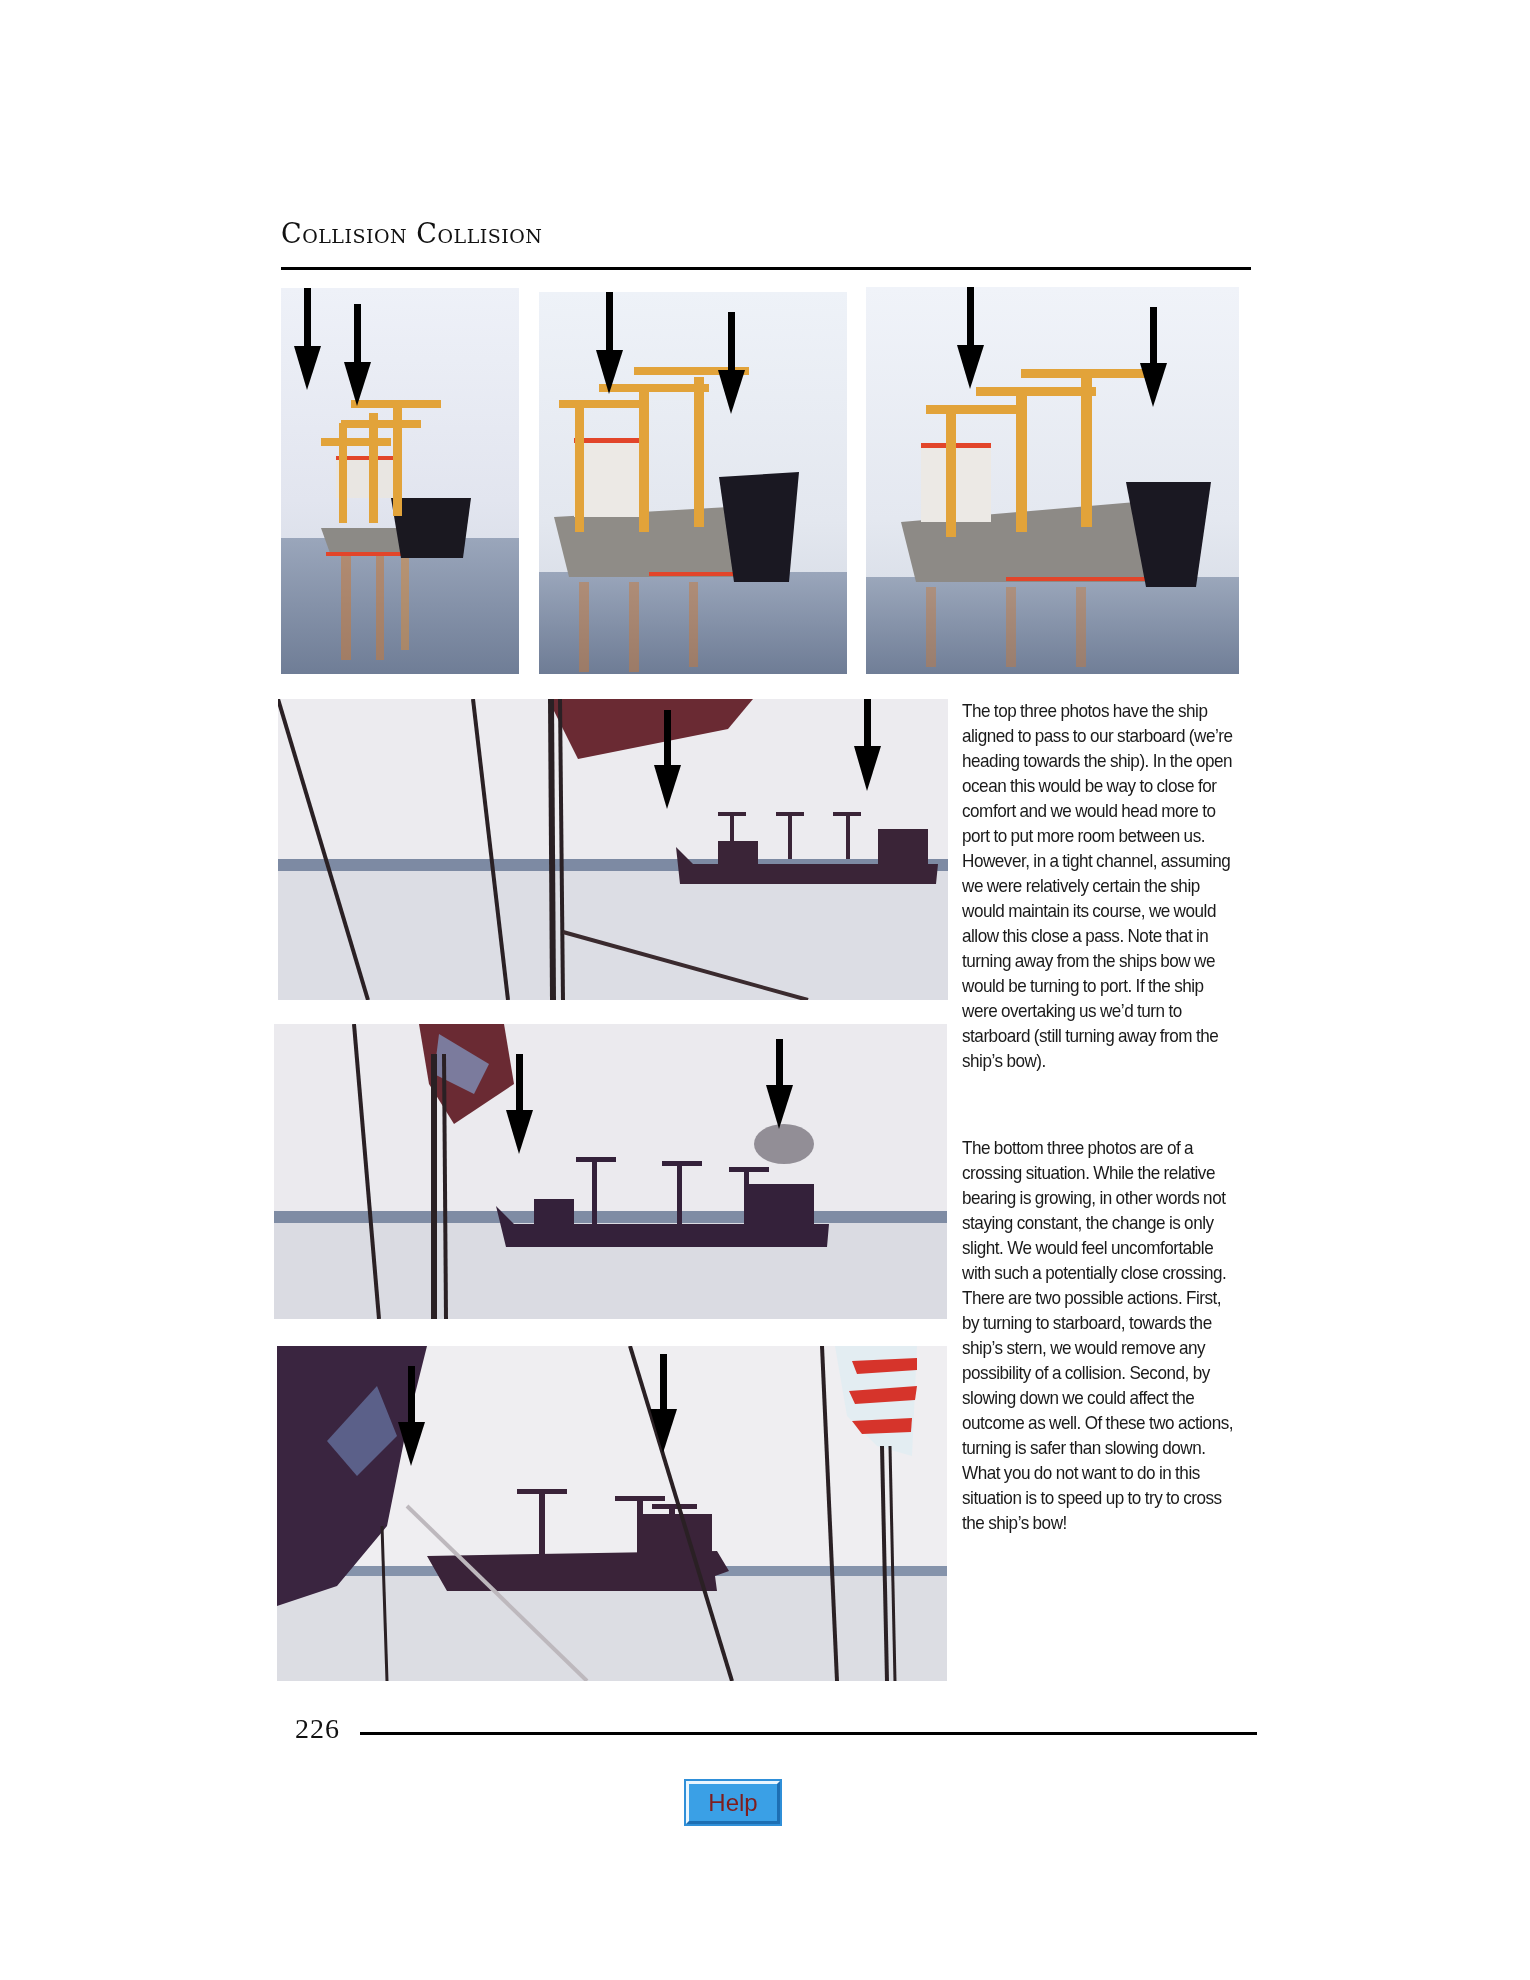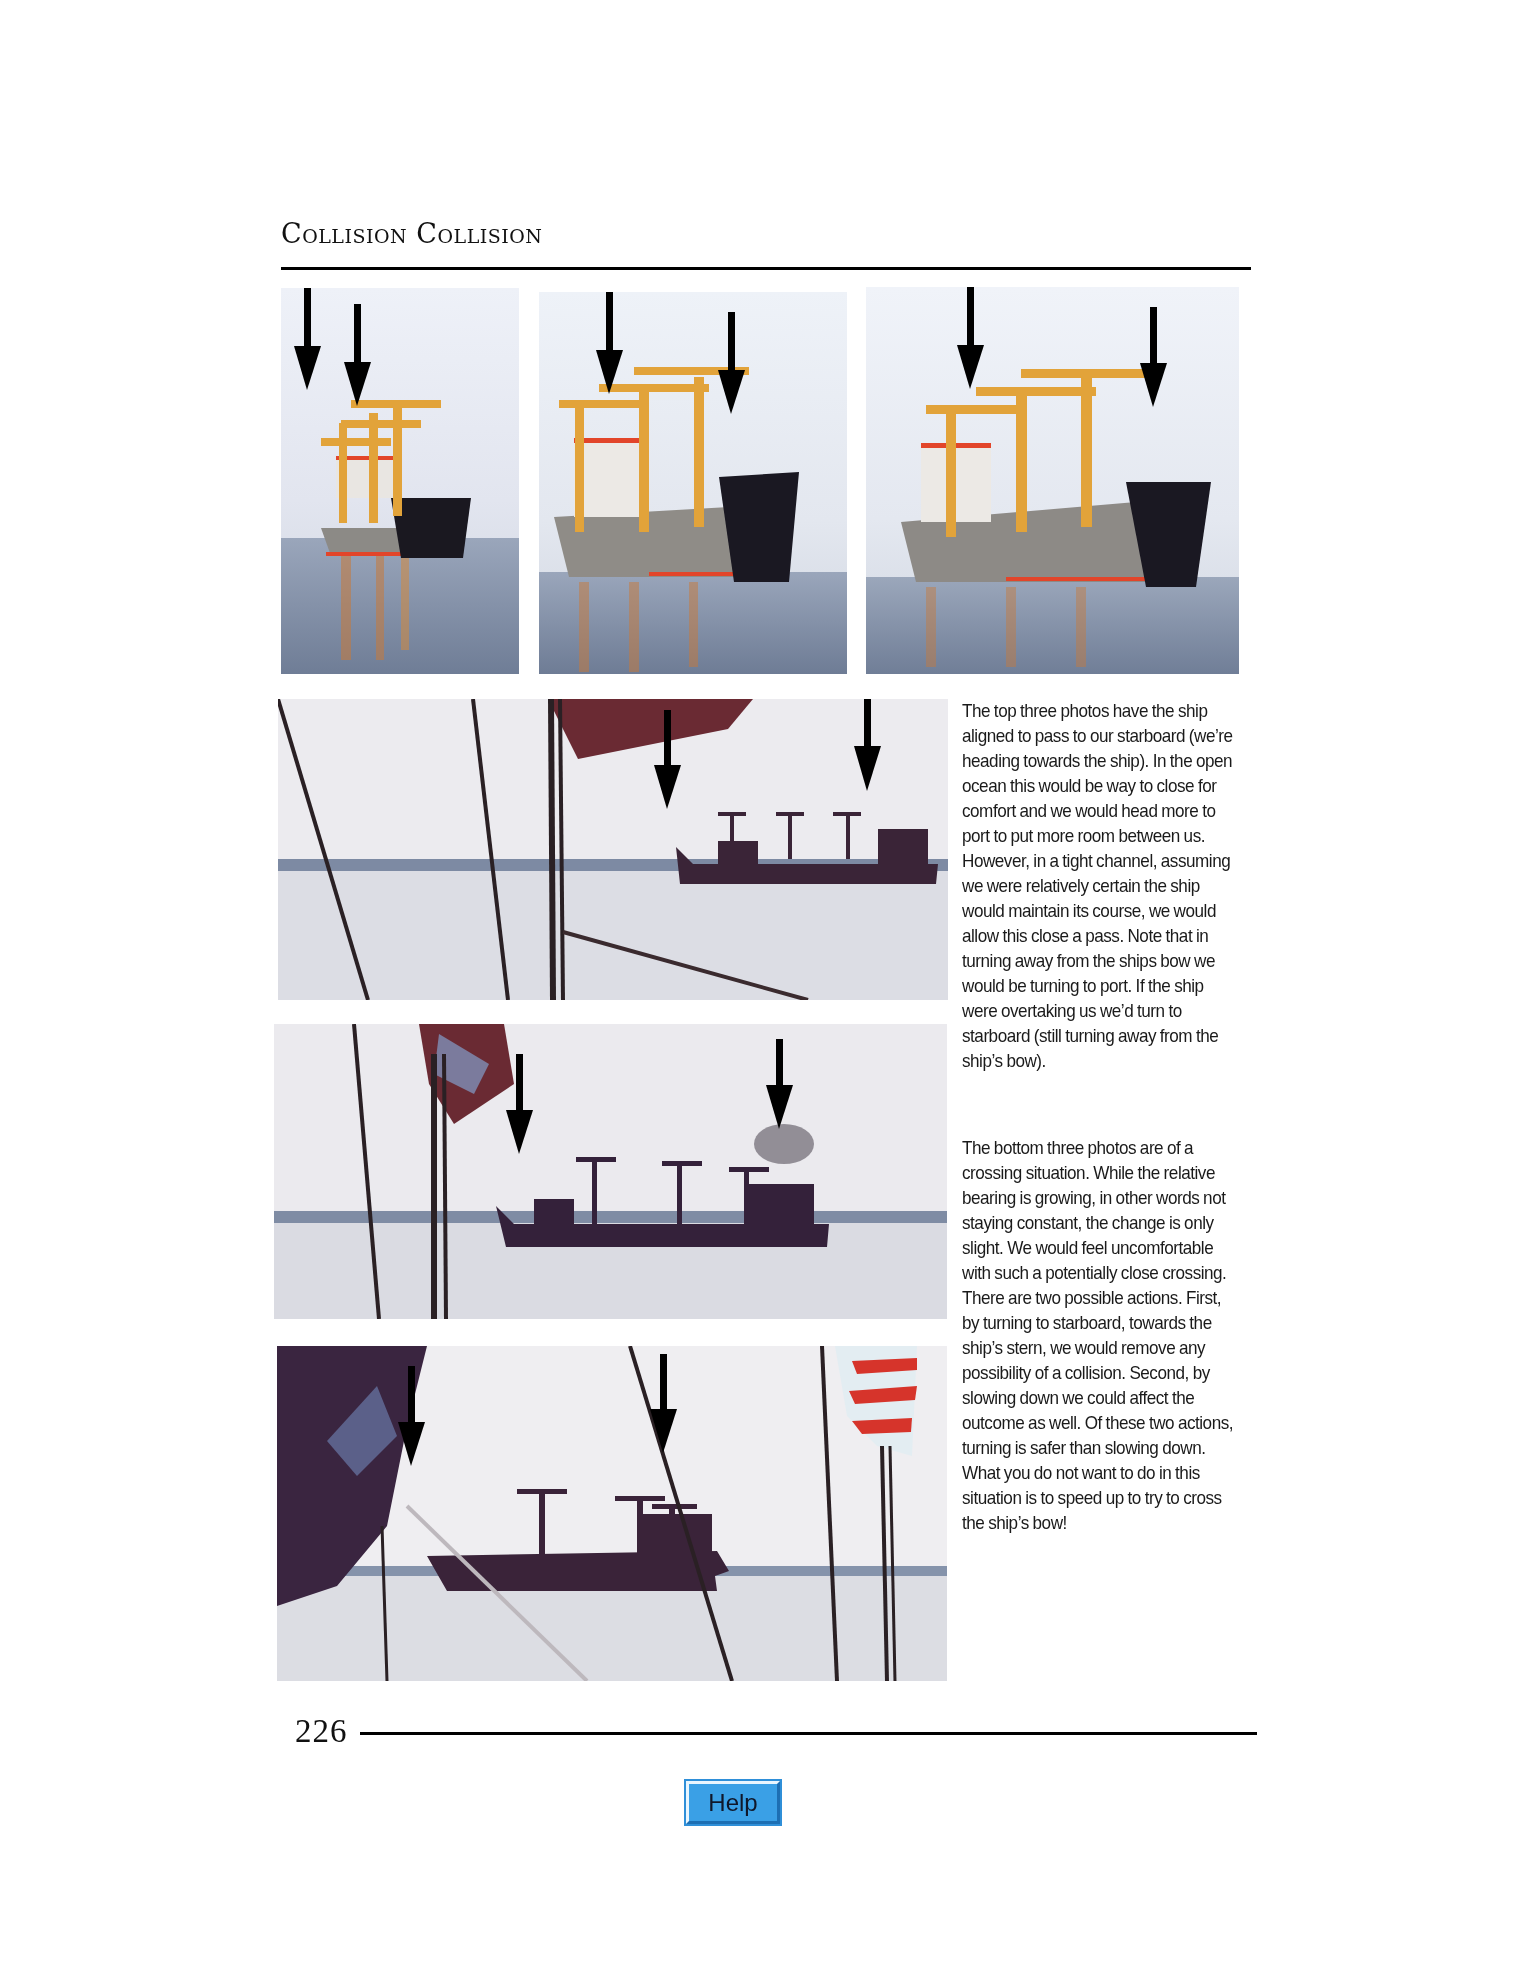--- a/index.html
+++ b/index.html
@@ -10,21 +10,21 @@
       font-family: "DejaVu Serif", "Liberation Serif", serif;
       font-size: 27px; color: #111; letter-spacing: 0.5px;
       font-variant: small-caps; font-weight: normal;
     }
     .rule { position: absolute; background: #000; }
     .header-rule { left: 281px; top: 267px; width: 970px; height: 3px; }
     .footer-rule { left: 360px; top: 1732px; width: 897px; height: 3px; }
     .page-number {
       position: absolute; left: 295px; top: 1713px;
       font-family: "Liberation Serif", "DejaVu Serif", serif;
-      font-size: 33px; color: #111; letter-spacing: 1px;
+      font-size: 28px; color: #111; letter-spacing: 1px;
     }
 
     .photo { position: absolute; overflow: hidden; }
     .photo svg { display: block; width: 100%; height: 100%; }
 
     .body-text {
       position: absolute; left: 962px; width: 290px;
       font-family: "Liberation Sans", "DejaVu Sans", sans-serif;
       font-size: 18.2px; line-height: 25px; color: #1a1a1a;
       letter-spacing: -0.5px; word-spacing: -0.5px;
@@ -34,21 +34,21 @@
     .para-1 { top: 699px; }
     .para-2 { top: 1136px; }
 
     .help-button {
       position: absolute; left: 686px; top: 1781px; width: 94px; height: 43px;
       box-sizing: border-box;
       background: #3aa0e6;
       border-top: 3px solid #e9f6ff; border-left: 3px solid #e9f6ff;
       border-bottom: 3px solid #1d6fb3; border-right: 3px solid #1d6fb3;
       outline: 2px solid #2f8fd8;
-      color: #0f172a;
+      color: #7f1d1d;
       font-family: "Liberation Sans", "DejaVu Sans", sans-serif;
       font-size: 24px; text-align: center; line-height: 36px;
       cursor: pointer; padding: 0;
     }
   </style>
 </head>
 <body>
 
 <div class="page-title">Collision Collision</div>
 <div class="rule header-rule"></div>

